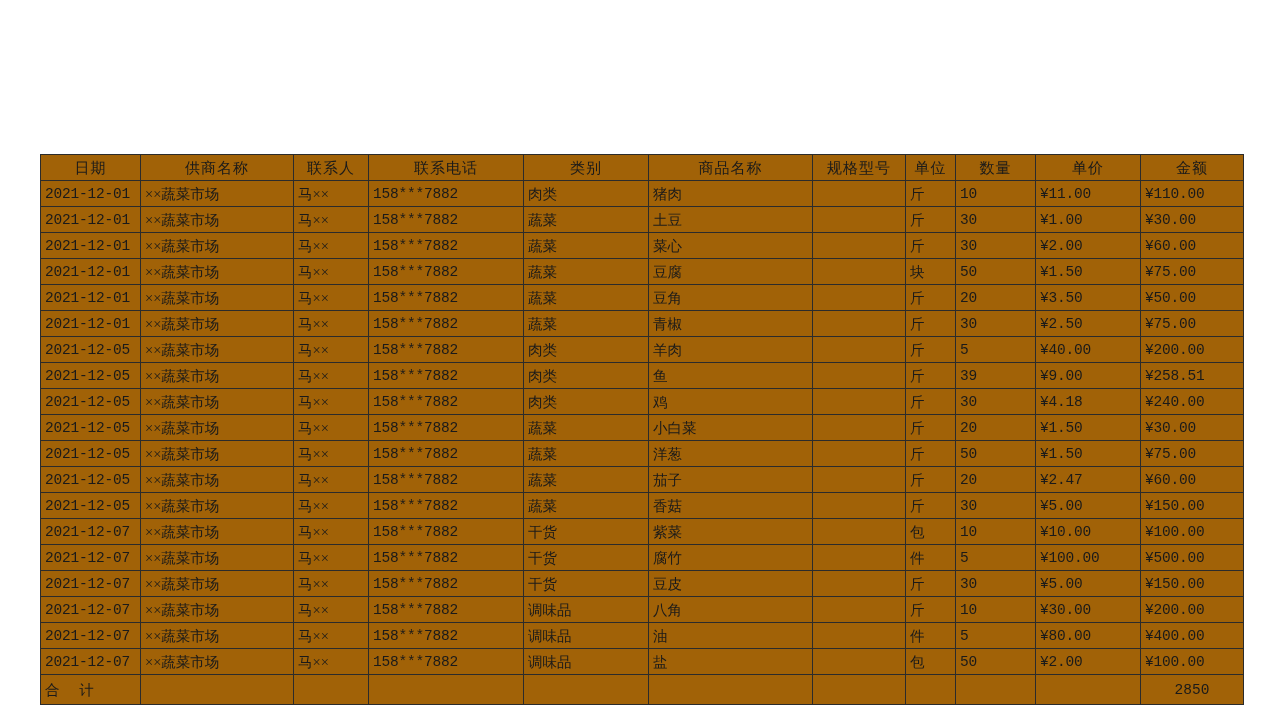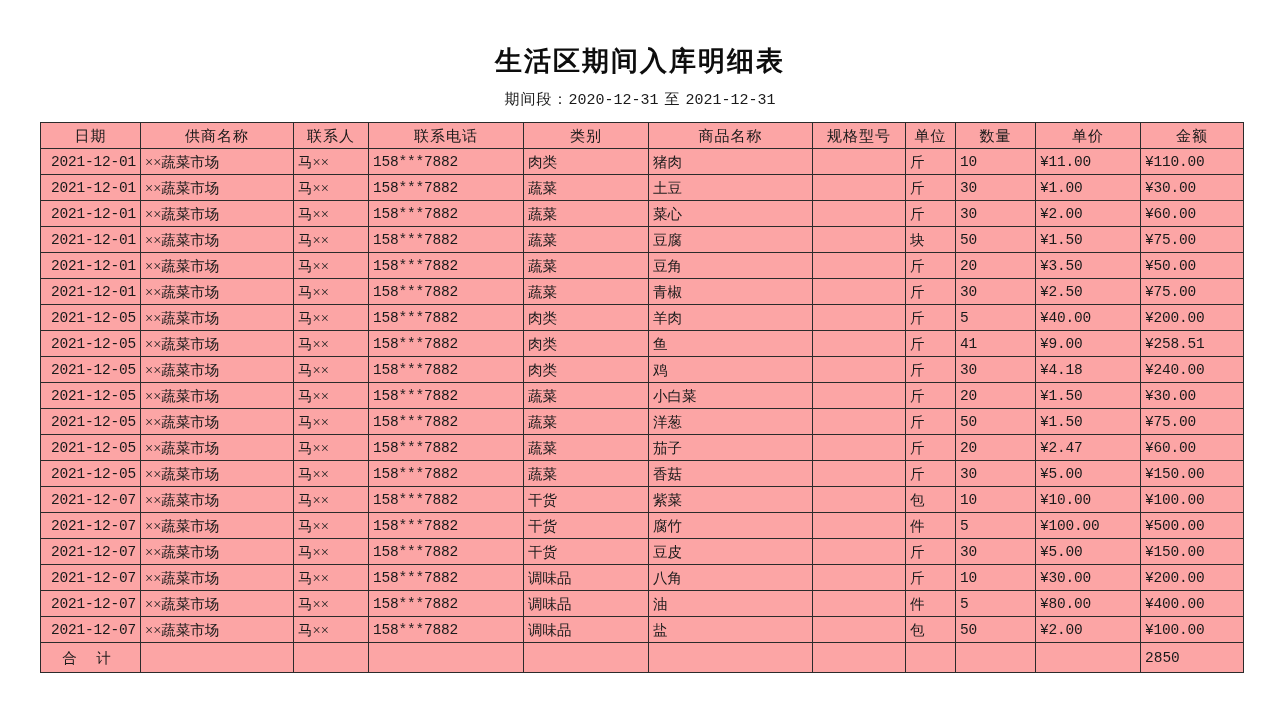--- a/index.html
+++ b/index.html
@@ -60,21 +60,22 @@
     position: absolute;
     left: 40px;
     top: 122px;
     width: 1203px;
   }
 
   table.detail {
     border-collapse: collapse;
     table-layout: fixed;
     width: 1203px;
-    background: #fca5a5;
+    background: #a16207;
+    margin-top: 32px;
   }
 
   table.detail th,
   table.detail td {
     border: 1px solid #2b2b2b;
     height: 26px;
     padding: 0 4px;
     font-size: 14.5px;
     line-height: 24px;
     font-weight: normal;
@@ -89,21 +90,21 @@
     font-size: 15px;
     letter-spacing: 1px;
   }
 
   td.c-date, td.c-phone, td.c-qty, td.c-price, td.c-amount {
     font-family: "Liberation Mono", "DejaVu Sans Mono", monospace;
     font-size: 14px;
     letter-spacing: -0.2px;
   }
 
-  td.c-date { text-align: right; }
+  td.c-date { text-align: left; }
   td.c-supplier,
   td.c-contact,
   td.c-phone,
   td.c-category,
   td.c-product,
   td.c-spec,
   td.c-unit { text-align: left; }
   td.c-qty, td.c-price, td.c-amount { padding-right: 6px; }
 
   
@@ -117,44 +118,40 @@
   col.w-unit      { width: 50px;  }
   col.w-qty       { width: 80px;  }
   col.w-price     { width: 105px; }
   col.w-amount    { width: 103px; }
 
   tr.total-row td {
     height: 30px;
     line-height: 28px;
   }
   td.total-label {
-    text-align: center;
+    text-align: left;
     letter-spacing: 8px;
     padding-left: 8px;
     font-size: 15px;
   }
   td.total-blank-merge {
     border-right: 1px solid #b9b9b9;
   }
   td.total-amount {
     font-family: "Liberation Mono", "DejaVu Sans Mono", monospace;
-    text-align: left;
+    text-align: center;
     padding-right: 6px;
     font-size: 14px;
   }
 </style>
 </head>
 <body>
 
 <div class="page">
 
-  <div class="title-block">
-    <h1 class="report-title">生活区期间入库明细表</h1>
-    <div class="period-line"><span class="period-label">期间段：</span><span class="period-from">2020-12-31</span><span class="period-sep">至</span><span class="period-to">2021-12-31</span></div>
-  </div>
 
   <div class="table-wrap">
     <table class="detail">
       <colgroup>
         <col class="w-date">
           <col class="w-supplier">
           <col class="w-contact">
           <col class="w-phone">
         <col class="w-category">
           <col class="w-product">
@@ -273,21 +270,21 @@
           </tr>
           <tr>
             <td class="c-date">2021-12-05</td>
             <td class="c-supplier">××蔬菜市场</td>
             <td class="c-contact">马××</td>
             <td class="c-phone">158***7882</td>
             <td class="c-category">肉类</td>
             <td class="c-product">鱼</td>
             <td class="c-spec"></td>
             <td class="c-unit">斤</td>
-            <td class="c-qty">41</td>
+            <td class="c-qty">39</td>
             <td class="c-price">¥9.00</td>
             <td class="c-amount">¥258.51</td>
           </tr>
           <tr>
             <td class="c-date">2021-12-05</td>
             <td class="c-supplier">××蔬菜市场</td>
             <td class="c-contact">马××</td>
             <td class="c-phone">158***7882</td>
             <td class="c-category">肉类</td>
             <td class="c-product">鸡</td>

